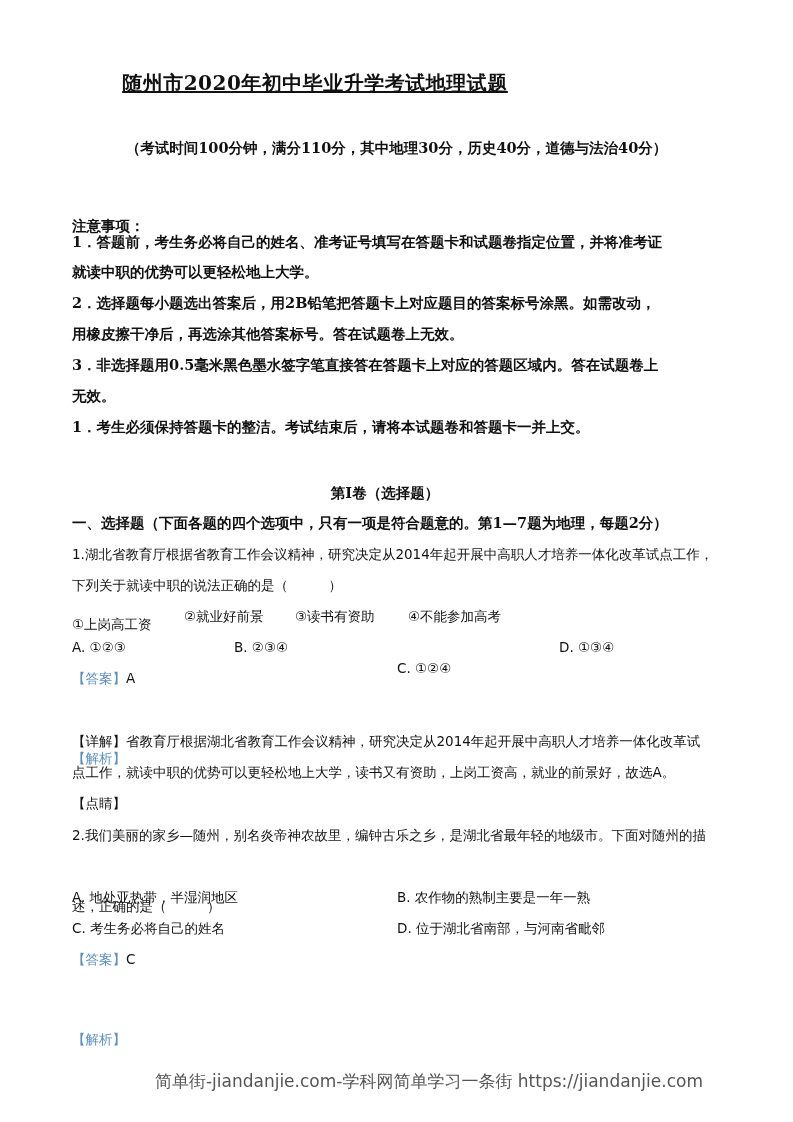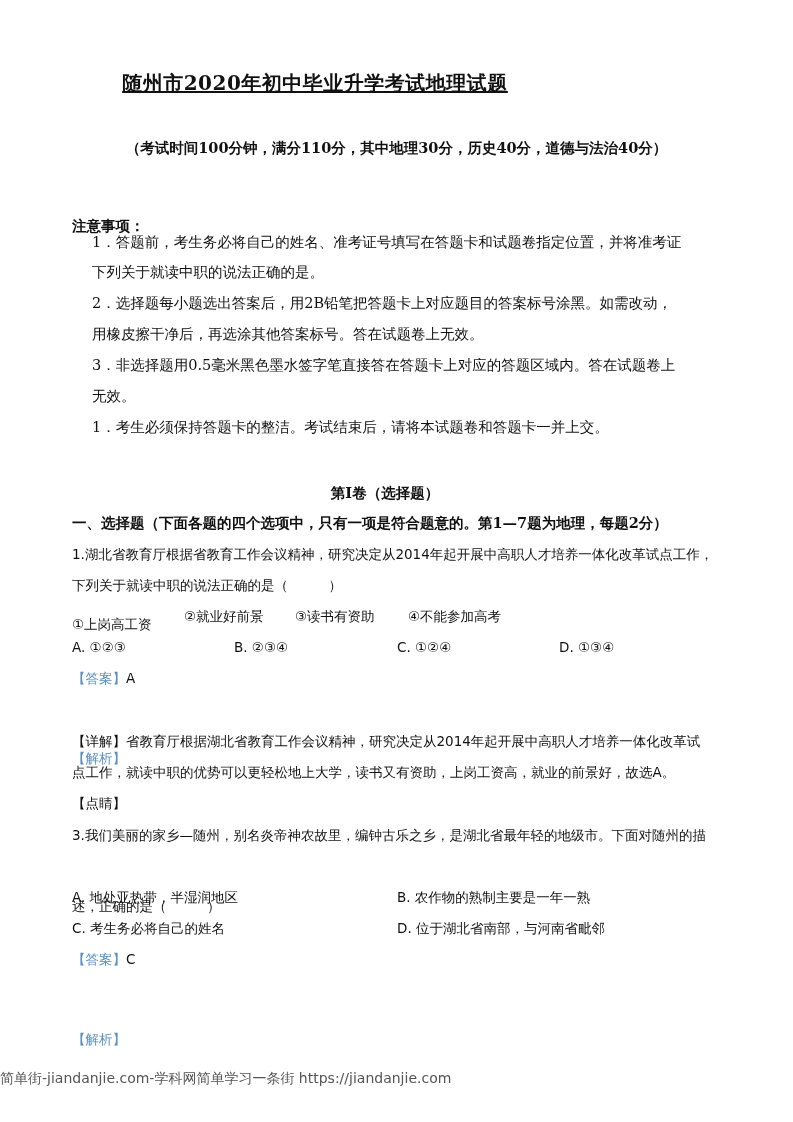--- a/index.html
+++ b/index.html
@@ -2,69 +2,69 @@
 <html><head>
 <meta charset="utf-8">
 <style>
   html, body { margin: 0; padding: 0; background: #ffffff; }
   body { width: 793px; height: 1122px; position: relative; overflow: hidden;
          font-family: "DejaVu Serif", "Liberation Serif", serif; color: #111; }
   .abs { position: absolute; white-space: nowrap; }
   .title { top: 70px; left: 0; width: 630px; text-align: center; font-size: 20px; font-weight: bold; letter-spacing: 0.5px; text-decoration: underline; }
   .subtitle { top: 139px; left: 0; width: 793px; text-align: center; font-size: 14.5px; font-weight: bold; }
   .notice-head { left: 72px; top: 203px; font-size: 14.5px; font-weight: bold; margin-top: 14px; }
-  .notice { left: 72px; font-size: 14.5px; font-weight: normal; margin-left: 20px; }
+  .notice { left: 72px; font-size: 14.5px; font-weight: bold; }
   .section-title { top: 484px; left: 0; width: 770px; text-align: center; font-size: 14.5px; font-weight: bold; }
   .section-head { left: 72px; top: 514px; font-size: 14.5px; font-weight: bold; text-align: center; }
   .q { left: 72px; font-size: 13.5px; font-family: "DejaVu Sans", "Liberation Sans", sans-serif; }
   .opt { font-size: 13.5px; font-family: "DejaVu Sans", "Liberation Sans", sans-serif; }
   .lbl { color: #5a8fc0; margin-top: 48px; }
   .ans { color: #111; }
-  .footer { top: 1070px; left: 0; width: 703px; text-align: left; font-size: 14px; color: #555;
+  .footer { top: 1070px; left: 0; width: 703px; text-align: right; font-size: 17px; color: #555;
             font-family: "DejaVu Sans", "Liberation Sans", sans-serif; }
 </style>
 </head>
 <body>
 
 <div class="abs title">随州市2020年初中毕业升学考试地理试题</div>
 <div class="abs subtitle">（考试时间100分钟，满分110分，其中地理30分，历史40分，道德与法治40分）</div>
 
 <div class="abs notice-head">注意事项：</div>
 <div class="abs notice" style="top:233px">1．答题前，考生务必将自己的姓名、准考证号填写在答题卡和试题卷指定位置，并将准考证</div>
-<div class="abs notice" style="top:263px">下列关于就读中职的说法正确的是。</div>
+<div class="abs notice" style="top:263px">就读中职的优势可以更轻松地上大学。</div>
 <div class="abs notice" style="top:294px">2．选择题每小题选出答案后，用2B铅笔把答题卡上对应题目的答案标号涂黑。如需改动，</div>
 <div class="abs notice" style="top:325px">用橡皮擦干净后，再选涂其他答案标号。答在试题卷上无效。</div>
 <div class="abs notice" style="top:356px">3．非选择题用0.5毫米黑色墨水签字笔直接答在答题卡上对应的答题区域内。答在试题卷上</div>
 <div class="abs notice" style="top:387px">无效。</div>
 <div class="abs notice" style="top:418px">1．考生必须保持答题卡的整洁。考试结束后，请将本试题卷和答题卡一并上交。</div>
 
 <div class="abs section-title">第Ⅰ卷（选择题）</div>
 <div class="abs section-head">一、选择题（下面各题的四个选项中，只有一项是符合题意的。第1—7题为地理，每题2分）</div>
 
 <div class="abs q" style="top:546px">1.湖北省教育厅根据省教育工作会议精神，研究决定从2014年起开展中高职人才培养一体化改革试点工作，</div>
 <div class="abs q" style="top:577px">下列关于就读中职的说法正确的是（　　　）</div>
 <div class="abs opt" style="top:616px;left:72px">①上岗高工资</div>
 <div class="abs opt" style="top:608px;left:184px">②就业好前景</div>
 <div class="abs opt" style="top:608px;left:295px">③读书有资助</div>
 <div class="abs opt" style="top:608px;left:408px">④不能参加高考</div>
 <div class="abs opt" style="top:639px;left:72px">A. ①②③</div>
 <div class="abs opt" style="top:639px;left:234px">B. ②③④</div>
-<div class="abs opt" style="top:639px;left:397px">C. ①②④</div>
+<div class="abs opt" style="top:660px;left:397px">C. ①②④</div>
 <div class="abs opt" style="top:639px;left:559px">D. ①③④</div>
 <div class="abs opt" style="top:670px;left:72px">
   <span class="lbl">【答案】</span><span class="ans">A</span>
 </div>
 <div class="abs opt lbl" style="top:702px;left:72px">【解析】</div>
 <div class="abs opt" style="top:733px;left:72px">
   <span>【详解】</span><span>省教育厅根据湖北省教育工作会议精神，研究决定从2014年起开展中高职人才培养一体化改革试</span>
 </div>
 <div class="abs opt" style="top:764px;left:72px">点工作，就读中职的优势可以更轻松地上大学，读书又有资助，上岗工资高，就业的前景好，故选A。</div>
 <div class="abs opt" style="top:795px;left:72px">【点睛】</div>
 
-<div class="abs q" style="top:827px">3.我们美丽的家乡—随州，别名炎帝神农故里，编钟古乐之乡，是湖北省最年轻的地级市。下面对随州的描</div>
+<div class="abs q" style="top:827px">2.我们美丽的家乡—随州，别名炎帝神农故里，编钟古乐之乡，是湖北省最年轻的地级市。下面对随州的描</div>
 <div class="abs q" style="top:898px">述，正确的是（　　　）</div>
 <div class="abs opt" style="top:889px;left:72px">A.  地处亚热带，半湿润地区</div>
 <div class="abs opt" style="top:889px;left:397px">B.  农作物的熟制主要是一年一熟</div>
 <div class="abs opt" style="top:920px;left:72px">C.  考生务必将自己的姓名</div>
 <div class="abs opt" style="top:920px;left:397px">D.  位于湖北省南部，与河南省毗邻</div>
 <div class="abs opt" style="top:951px;left:72px">
   <span class="lbl">【答案】</span><span class="ans">C</span>
 </div>
 <div class="abs opt lbl" style="top:983px;left:72px">【解析】</div>
 

